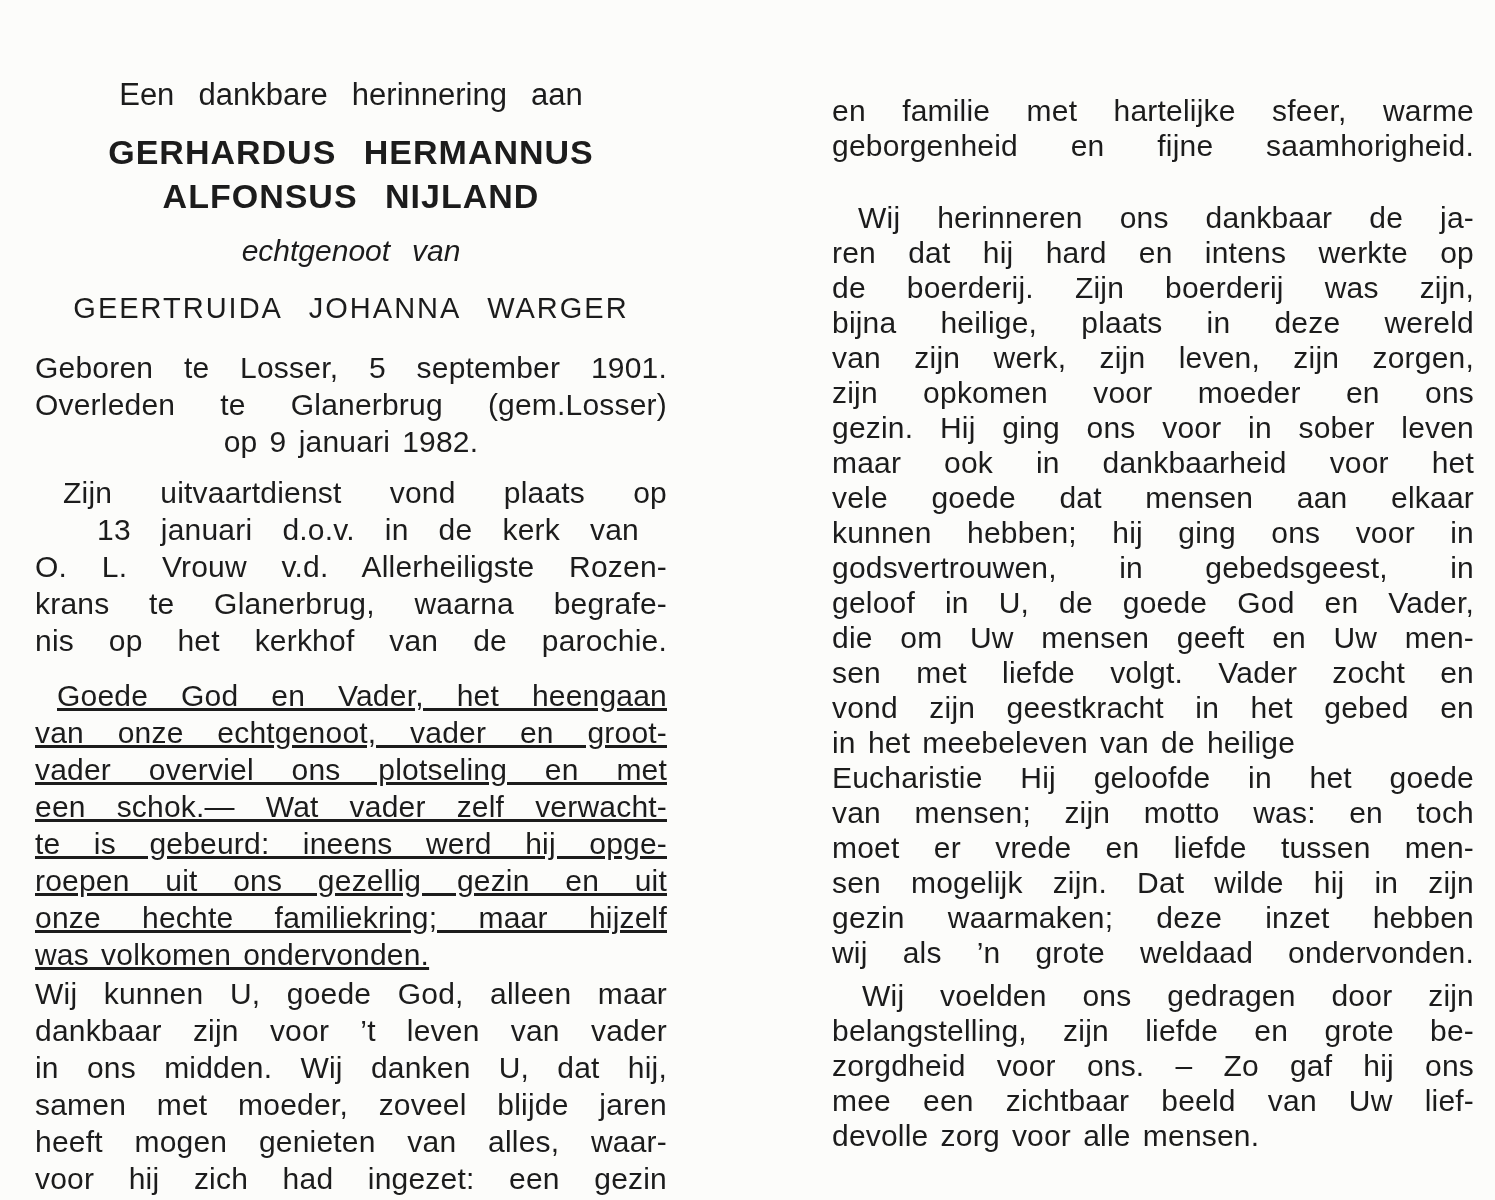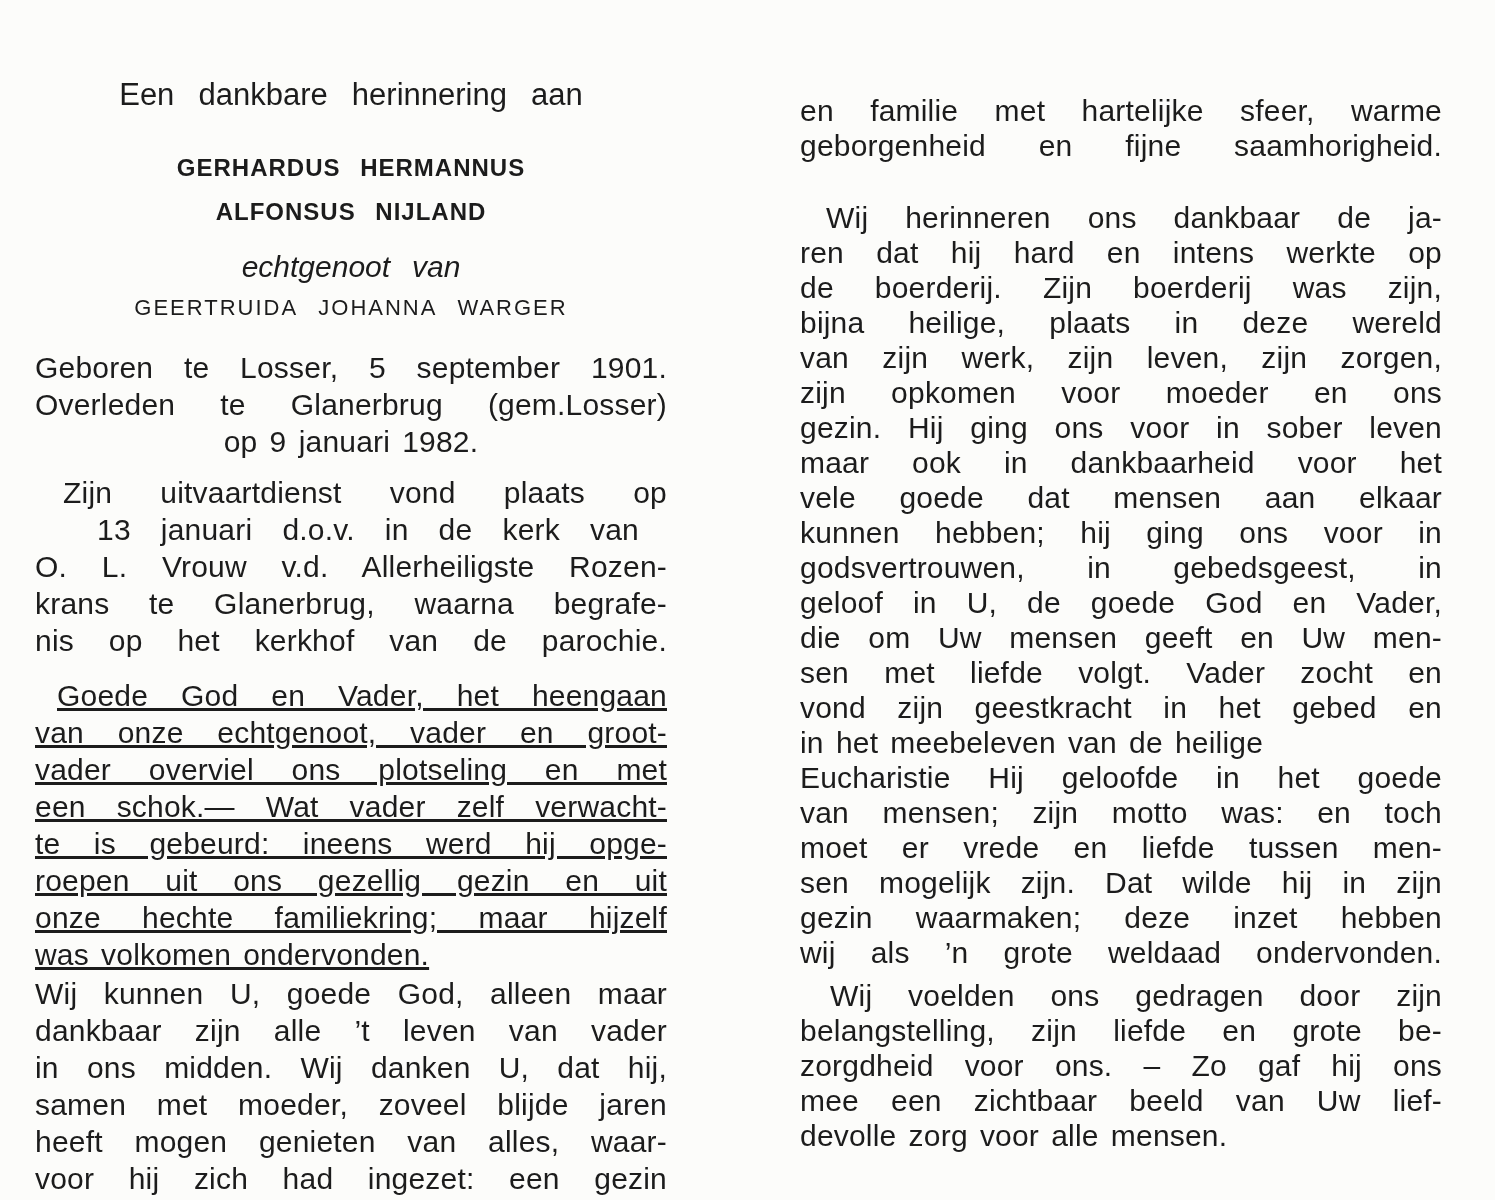--- a/index.html
+++ b/index.html
@@ -6,30 +6,30 @@
   body{
     width:1495px;height:1200px;
     background:#fcfcfa;
     color:#1c1c1c;
     font-family:"Liberation Sans","DejaVu Sans",sans-serif;
     position:relative;overflow:hidden;
     -webkit-font-smoothing:antialiased;
   }
   .col{position:absolute;top:0;}
   .col-left{left:35px;width:632px;}
-  .col-right{left:800px;width:642px;}
+  .col-right{left:832px;width:642px;}
   .line{text-align:justify;text-align-last:justify;}
   .line.c{text-align:center;text-align-last:center;}
   .line.lw{text-align:left;text-align-last:left;word-spacing:0.55em;}
   .block.body .line{font-size:30px;line-height:37px;letter-spacing:0.2px;word-spacing:0.12em;}
   .col-right .block.body .line{line-height:35px;}
   .block.intro{margin-top:76px;font-size:31px;line-height:38px;word-spacing:0.5em;}
-  .block.name{margin-top:32px;font-weight:bold;font-size:24px;line-height:44px;word-spacing:0.5em;letter-spacing:1px;}
+  .block.name{margin-top:16px;font-weight:bold;font-size:34px;line-height:44px;word-spacing:0.5em;letter-spacing:1px;}
   .block.sub{margin-top:14px;font-size:30px;line-height:38px;word-spacing:0.45em;font-style:italic;}
-  .block.spouse{margin-top:2px;font-size:22px;line-height:40px;word-spacing:0.6em;letter-spacing:2px;}
+  .block.spouse{margin-top:18px;font-size:29px;line-height:40px;word-spacing:0.6em;letter-spacing:2px;}
 </style>
 </head>
 <body>
 
 <div class="col col-left">
   <div class="block intro">
     <div class="line c">Een dankbare herinnering aan</div>
   </div>
   <div class="block name">
     <div class="line c">GERHARDUS HERMANNUS</div>
@@ -59,21 +59,21 @@
         <div class="line j">van onze echtgenoot, vader en groot-</div>
         <div class="line j">vader overviel ons plotseling en met</div>
         <div class="line j">een schok.— Wat vader zelf verwacht-</div>
         <div class="line j">te is gebeurd: ineens werd hij opge-</div>
         <div class="line j">roepen uit ons gezellig gezin en uit</div>
         <div class="line j">onze hechte familiekring; maar hijzelf</div>
         <div class="line lw">was volkomen ondervonden.</div>
       </div>
       <div class="block body" style="margin-top: 2px;">
         <div class="line j">Wij kunnen U, goede God, alleen maar</div>
-        <div class="line j">dankbaar zijn alle ’t leven van vader</div>
+        <div class="line j">dankbaar zijn voor ’t leven van vader</div>
         <div class="line j">in ons midden. Wij danken U, dat hij,</div>
         <div class="line j">samen met moeder, zoveel blijde jaren</div>
         <div class="line j">heeft mogen genieten van alles, waar-</div>
         <div class="line j">voor hij zich had ingezet: een gezin</div>
       </div>
     </div>
 </div>
 
 <div class="col col-right">
   <div>

